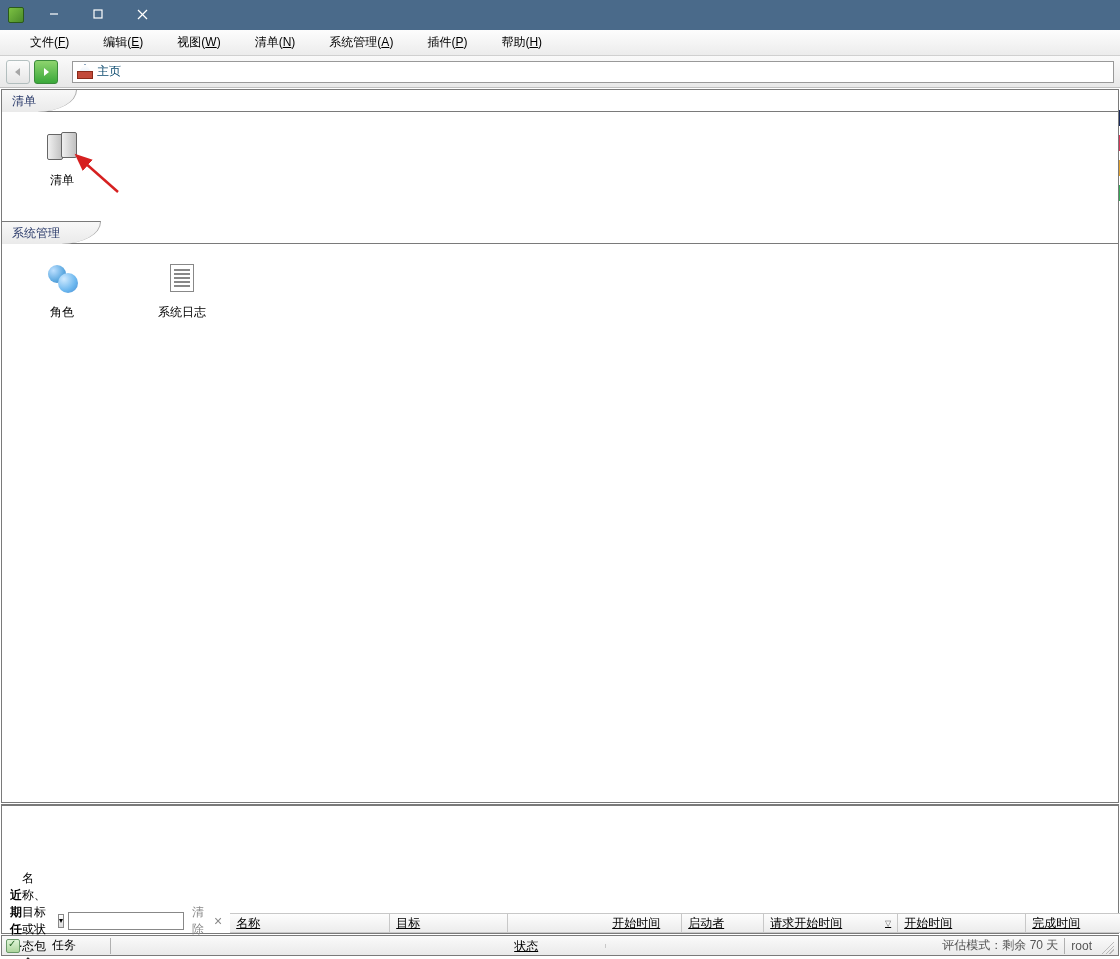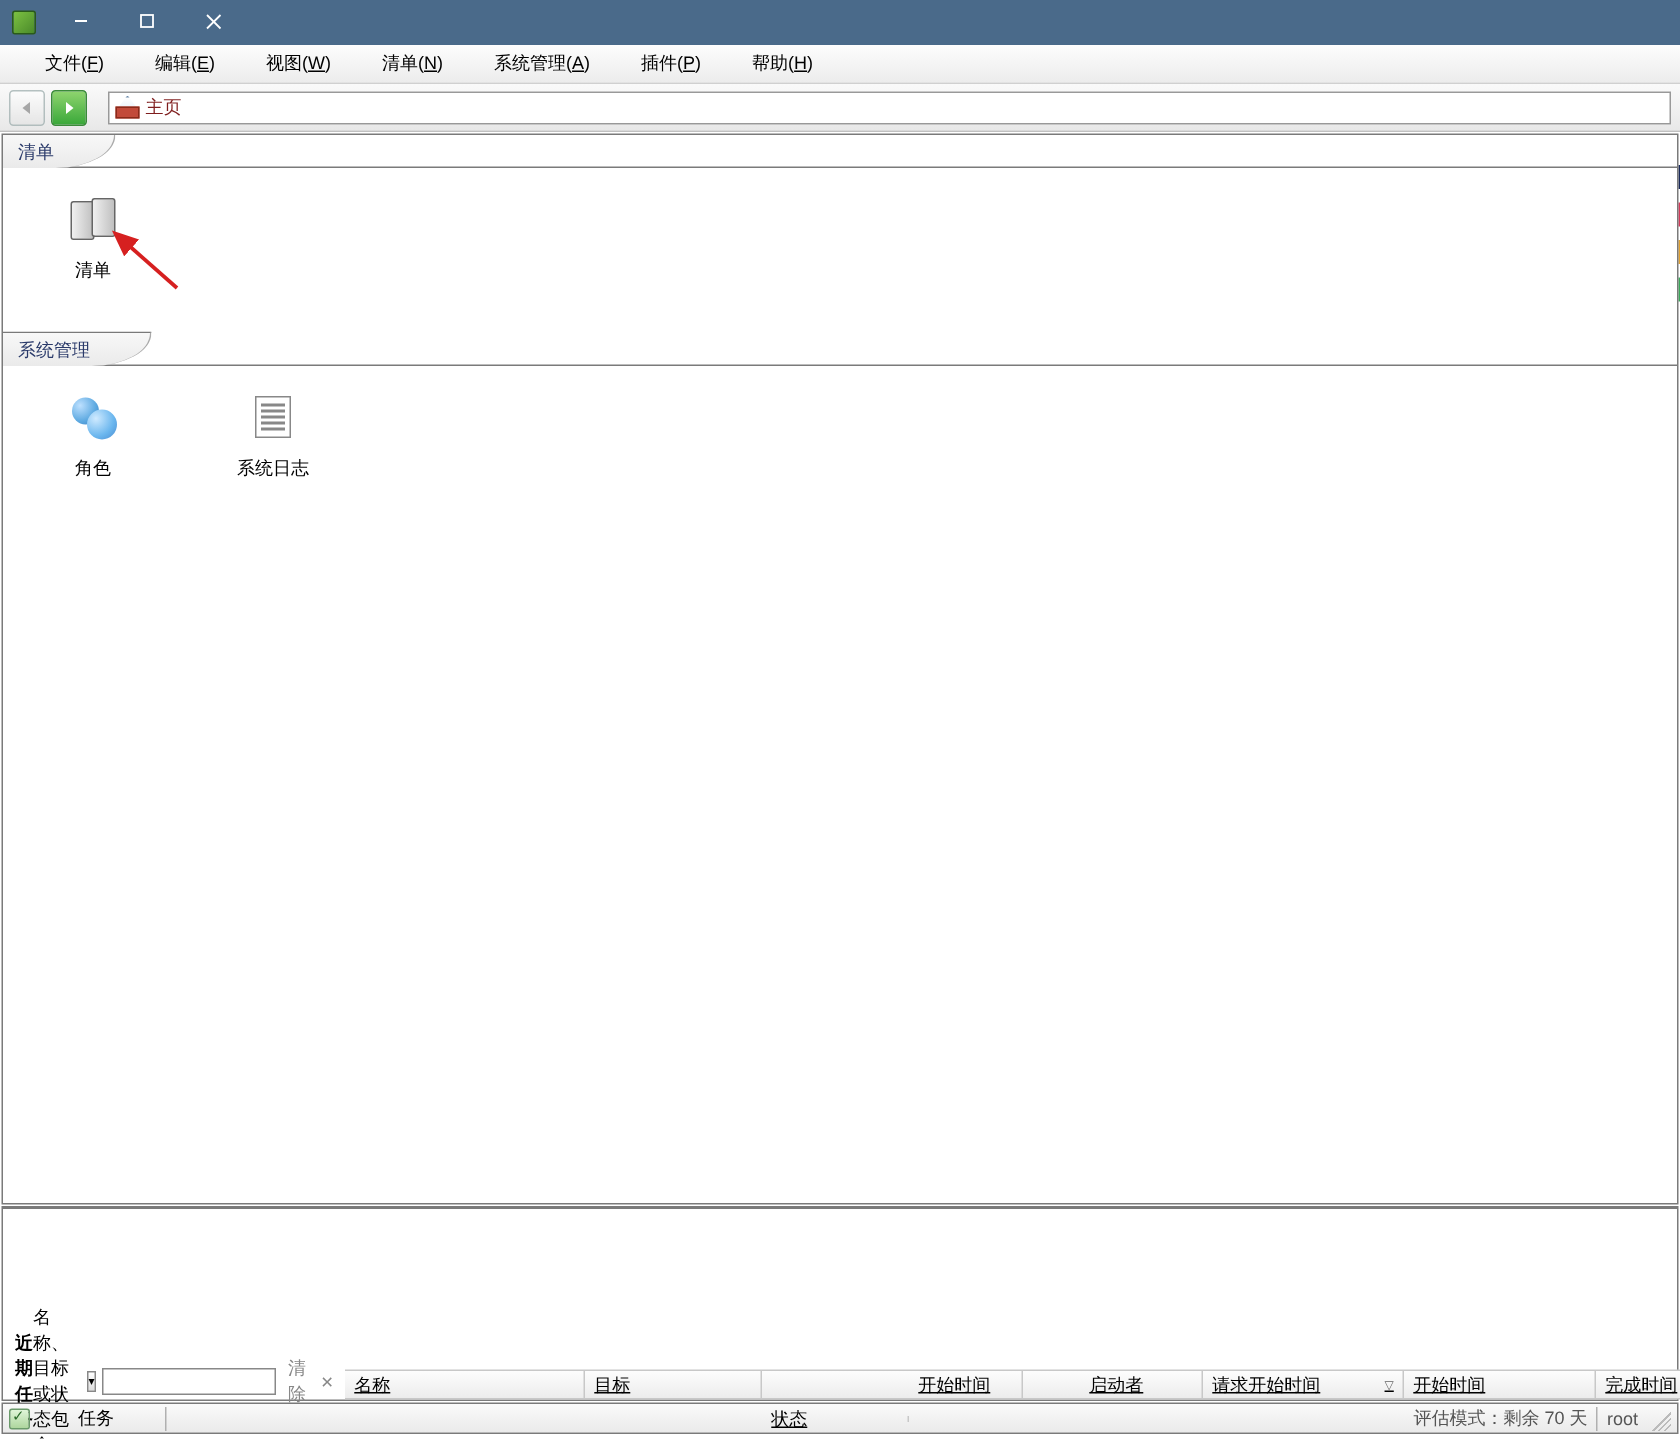--- a/index.html
+++ b/index.html
@@ -23,21 +23,21 @@
 .toolbar { height: 32px; background: linear-gradient(#fafafa, #e8e8e8); border-bottom: 1px solid #c0c0c0; display: flex; align-items: center; padding: 3px 6px; gap: 4px; }
 .nav-btn { width: 24px; height: 24px; border: 1px solid #9aa; border-radius: 3px; background: linear-gradient(#fff, #e4e4e4); display: flex; align-items: center; justify-content: center; }
 .nav-btn.back svg { fill: #888; }
 .nav-btn.back { opacity: 0.7; }
 .nav-btn.fwd { border-color: #3a8a3a; background: linear-gradient(#8ed46e, #3aa83a); }
 .nav-btn.fwd svg { fill: #fff; }
 .addr-box { flex: 1; height: 22px; border: 1px solid #999; background: #fff; display: flex; align-items: center; padding: 0 4px; margin-left: 10px; }
 .addr-box .loc-icon { width: 16px; height: 14px; position: relative; margin-right: 4px; }
 .addr-box .loc-icon::before { content: ""; position: absolute; inset: 0; background: linear-gradient(#fff, #d8e6f5); border: 1px solid #6a8aaa; border-bottom: none; clip-path: polygon(50% 0, 100% 70%, 0 70%); top: -1px; }
 .addr-box .loc-icon::after { content: ""; position: absolute; bottom: 0; left: 0; right: 0; height: 6px; background: #c24a3a; border: 1px solid #8a2a1a; }
-.addr-box .loc-text { font-size: 12px; color: #7f1d1d; }
+.addr-box .loc-text { font-size: 12px; color: #0c4a6e; }
 
 
 .main { border: 1px solid #7a7a7a; margin: 1px; height: calc(100% - 30px - 26px - 32px - 132px - 21px - 4px); background: #fff; overflow: hidden; }
 
 
 .section-header { height: 22px; position: relative; border-bottom: 1px solid #7a7a7a; }
 .section-tab { position: absolute; left: -1px; top: -1px; height: 23px; padding: 0 40px 0 10px; color: #2a3a6a; font-size: 12px; line-height: 22px;
   background: linear-gradient(#f8f8f8, #eaeaea);
   border-top: 1px solid #7a7a7a; border-left: 1px solid #7a7a7a; border-right: 1px solid #aaa;
   border-radius: 0 0 40px 0 / 0 0 22px 0;
@@ -75,21 +75,21 @@
 .tasks-header .clear { color: #888; margin-left: 8px; margin-right: 6px; }
 .tasks-header .close-x { color: #888; font-size: 14px; margin-left: 4px; cursor: pointer; }
 
 .tasks-table-head { height: 20px; background: linear-gradient(#fdfdfd, #ececec); border-top: 1px solid #c8c8c8; border-bottom: 1px solid #c8c8c8; display: flex; }
 .tasks-table-head .col { border-right: 1px solid #c8c8c8; padding: 2px 6px; font-size: 12px; color: #000; display: flex; align-items: center; text-decoration: underline; }
 .tasks-table-head .col .sort { margin-left: auto; font-size: 8px; color: #666; }
 .col-name { width: 160px; }
 .col-target { width: 118px; }
 .col-status { width: 98px; margin-top: 30px; }
 .col-detail { width: 76px; }
-.col-starter { width: 82px; margin-left: 38px; }
+.col-starter { width: 82px; }
 .col-reqtime { width: 134px; }
 .col-starttime { width: 128px; }
 .col-endtime { width: 128px; }
 .col-last { flex: 1; }
 
 .tasks-body { flex: 1; background: #fff; }
 
 
 .statusbar { height: 21px; border: 1px solid #7a7a7a; margin: 0 1px 1px 1px; background: linear-gradient(#fafafa, #eaeaea); display: flex; align-items: center; font-size: 12px; padding: 0 4px; gap: 28px; }
 .statusbar .task-ico { width: 14px; height: 14px; border: 1px solid #6a9a6a; background: linear-gradient(#dff5d8, #aed69e); border-radius: 2px; margin-right: 4px; position: relative; }

